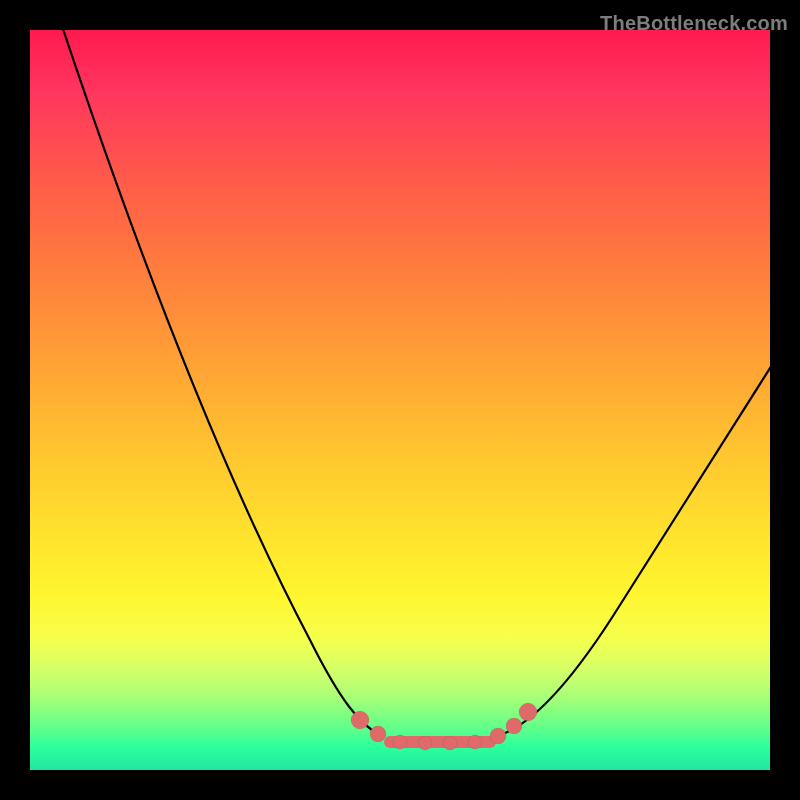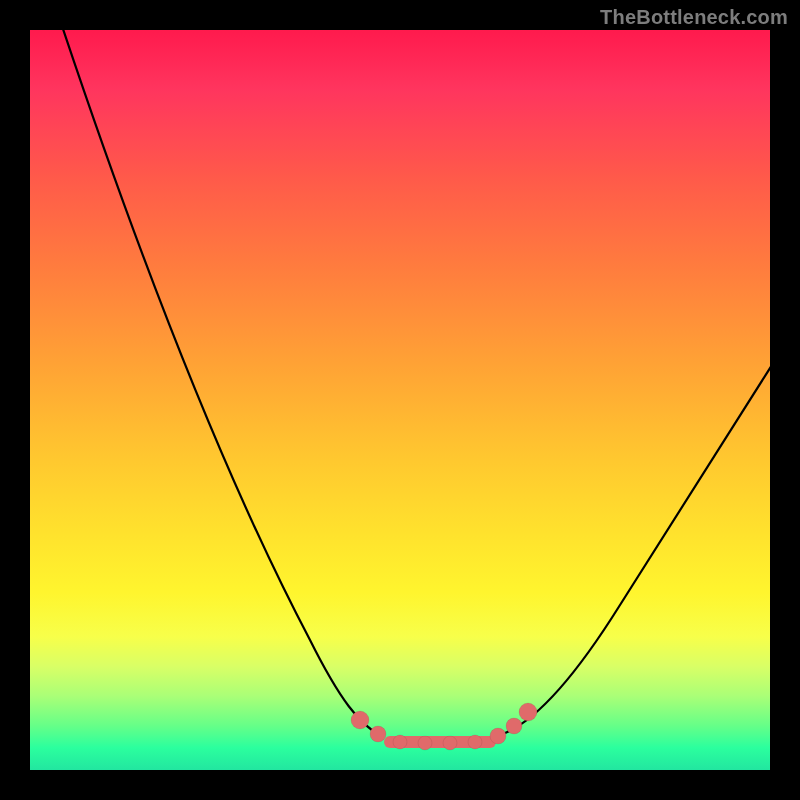--- a/index.html
+++ b/index.html
@@ -35,21 +35,21 @@
       #f7ff4a 82%,
       #d9ff66 86%,
       #aaff77 90%,
       #66ff88 94%,
       #2bff9e 97%,
       #22e6a0 100%
     );
   }
   .watermark {
     position: absolute;
-    top: 6px;
+    top: 12px;
     right: 12px;
     color: #7d7d7d;
     font-size: 20px;
     font-weight: 600;
     letter-spacing: 0.2px;
     user-select: none;
   }
   svg.curve {
     position: absolute;
     left: 0;

